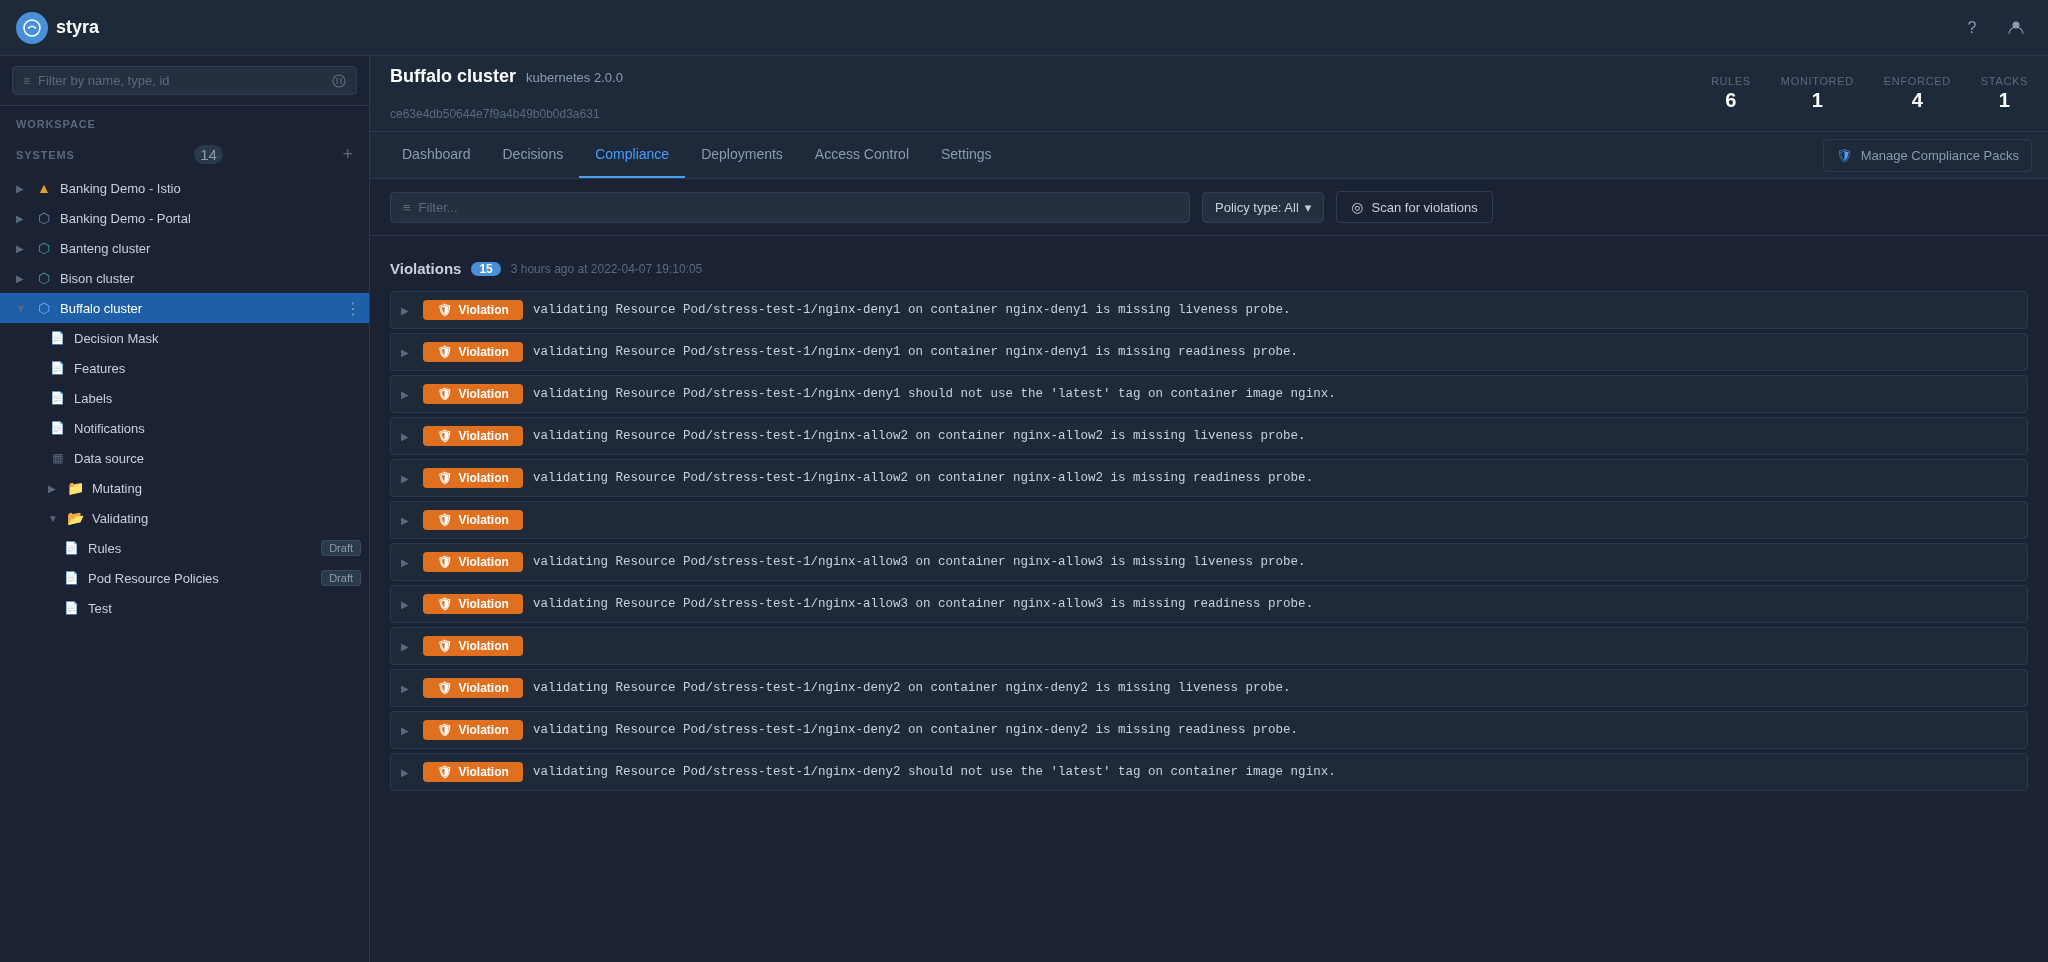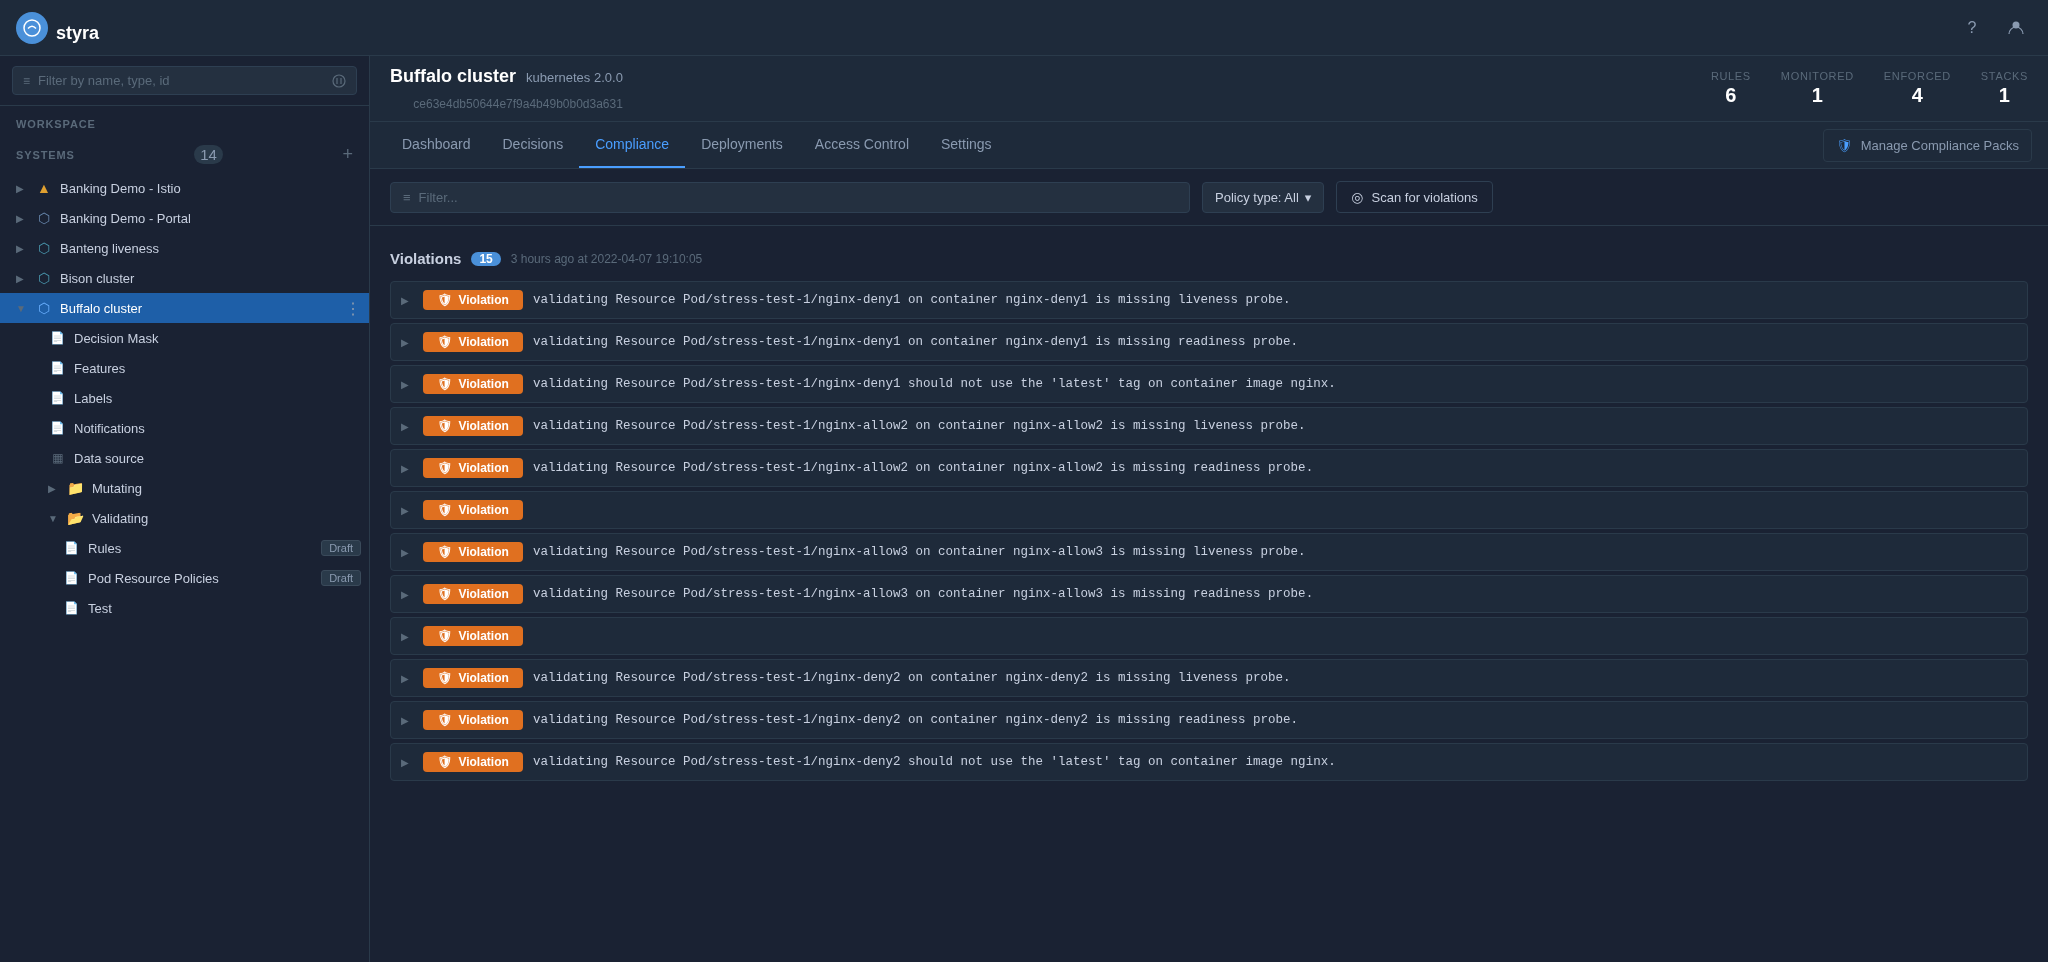--- a/index.html
+++ b/index.html
@@ -1,20 +1,20 @@
 <!DOCTYPE html>
 <html><head>
   <meta charset="utf-8">
   <style>
     * { box-sizing: border-box; margin: 0; padding: 0; }
     body { font-family: -apple-system, BlinkMacSystemFont, 'Segoe UI', sans-serif; background: #1a2233; color: #c8d0e0; font-size: 13px; display: flex; flex-direction: column; height: 100vh; overflow: hidden; }
 
     
     .top-header { background: #1e2a3a; border-bottom: 1px solid #2a3a4a; display: flex; align-items: center; height: 56px; padding: 0 16px; gap: 12px; flex-shrink: 0; }
-    .logo { display: flex; align-items: flex-end; gap: 8px; color: #fff; font-size: 18px; font-weight: 600; width: 200px; }
+    .logo { display: flex; align-items: center; gap: 8px; color: #fff; font-size: 18px; font-weight: 600; width: 200px; }
     .logo-icon { width: 32px; height: 32px; background: #4a90d9; border-radius: 50%; display: flex; align-items: center; justify-content: center; color: white; font-size: 14px; font-weight: bold; }
     .top-header-right { margin-left: auto; display: flex; align-items: center; gap: 12px; }
     .icon-btn { width: 32px; height: 32px; border-radius: 50%; background: transparent; border: none; color: #8a9ab0; cursor: pointer; display: flex; align-items: center; justify-content: center; font-size: 16px; }
 
     
     .main-layout { display: flex; flex: 1; overflow: hidden; }
 
     
     .sidebar { width: 370px; background: #1a2233; border-right: 1px solid #2a3a4a; display: flex; flex-direction: column; overflow: hidden; flex-shrink: 0; }
     .sidebar-search { padding: 10px 12px; border-bottom: 1px solid #2a3a4a; }
@@ -46,21 +46,21 @@
     .tree-child-2 { padding-left: 62px; }
 
     
     .content { flex: 1; display: flex; flex-direction: column; overflow: hidden; background: #1a2233; }
 
     
     .cluster-header { background: #1e2a3a; border-bottom: 1px solid #2a3a4a; padding: 10px 20px; display: flex; align-items: center; justify-content: space-between; flex-shrink: 0; }
     .cluster-info { display: flex; align-items: baseline; gap: 10px; }
     .cluster-name { font-size: 18px; font-weight: 600; color: #fff; }
     .cluster-version { font-size: 13px; color: #8a9ab0; }
-    .cluster-id { font-size: 12px; color: #5a6a7a; margin-top: 10px; text-align: right; }
+    .cluster-id { font-size: 12px; color: #5a6a7a; margin-top: 20px; }
     .cluster-stats { display: flex; gap: 30px; }
     .stat-item { text-align: center; }
     .stat-label { font-size: 11px; color: #5a6a7a; letter-spacing: 0.06em; text-transform: uppercase; }
     .stat-value { font-size: 20px; font-weight: 600; color: #fff; margin-top: 2px; }
 
     
     .nav-tabs { background: #1e2a3a; border-bottom: 1px solid #2a3a4a; display: flex; align-items: center; padding: 0 16px; flex-shrink: 0; }
     .nav-tab { padding: 14px 16px; font-size: 14px; color: #8a9ab0; cursor: pointer; border-bottom: 2px solid transparent; white-space: nowrap; }
     .nav-tab.active { color: #4a9eff; border-bottom-color: #4a9eff; }
     .nav-tab-spacer { flex: 1; }
@@ -148,21 +148,21 @@
 
       <div class="tree-item">
         <span class="chevron">▶</span>
         <span class="item-icon" style="color:#6a8ab0;">⬡</span>
         <span class="item-label">Banking Demo - Portal</span>
       </div>
 
       <div class="tree-item">
         <span class="chevron">▶</span>
         <span class="item-icon" style="color:#4a9ab0;">⬡</span>
-        <span class="item-label">Banteng liveness</span>
+        <span class="item-label">Banteng cluster</span>
       </div>
 
       <div class="tree-item">
         <span class="chevron">▶</span>
         <span class="item-icon" style="color:#4a9ab0;">⬡</span>
         <span class="item-label">Bison cluster</span>
       </div>
 
       <div class="tree-item active">
         <span class="chevron">▼</span>

